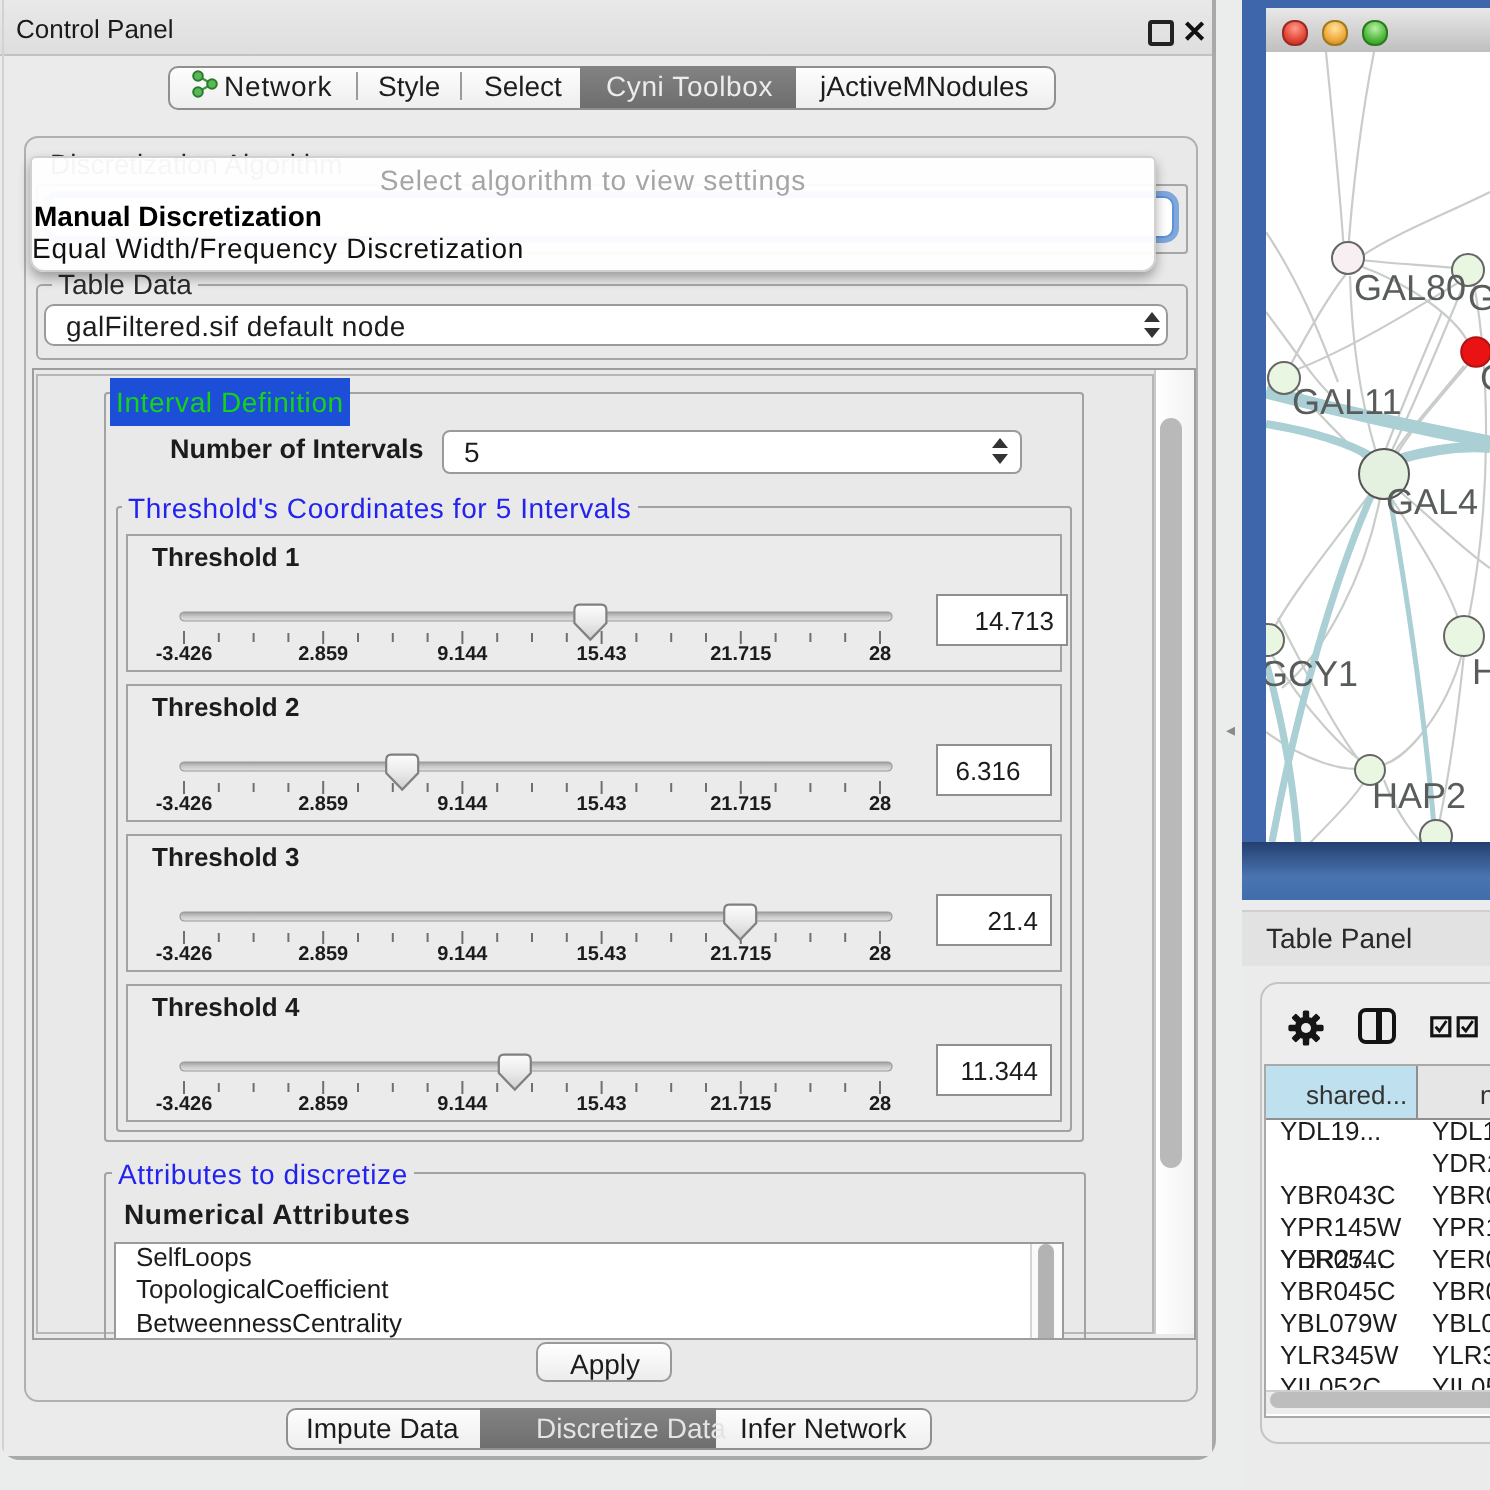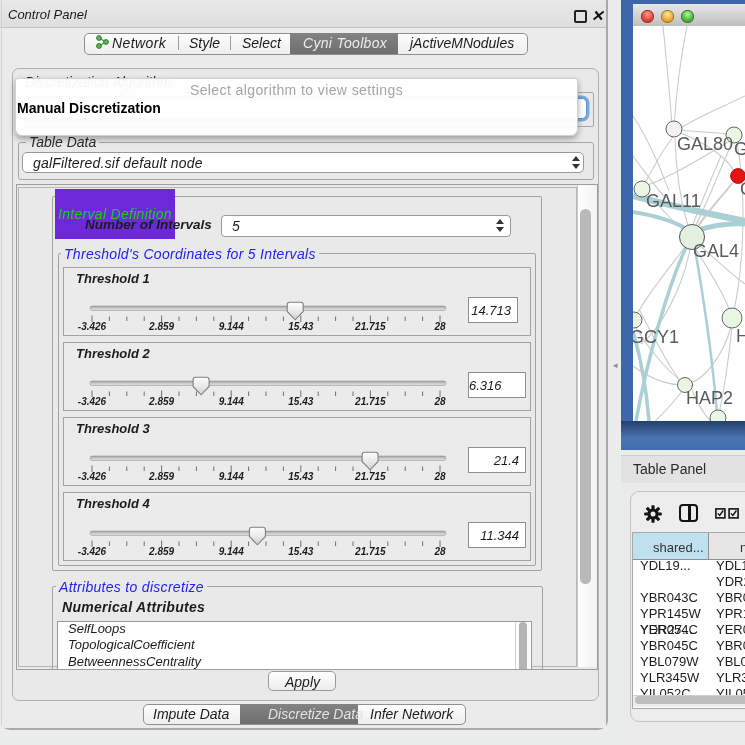--- a/index.html
+++ b/index.html
@@ -5,21 +5,21 @@
   html,body{margin:0;padding:0;}
   #stage{position:relative;width:745px;height:745px;background:#ebecec;overflow:hidden;
          font-family:"Liberation Sans", sans-serif;color:#1c1c1c;}
   .abs{position:absolute;}
   .txt{position:absolute;white-space:nowrap;}
 </style>
 </head>
 <body>
 <div id="stage">
 
-  <div class="abs" id="lwin" style="left:0;top:0;width:608px;height:730px;background:#ebebeb;border-radius:0 0 10px 10px;overflow:hidden;font-style:italic;">
+  <div class="abs" id="lwin" style="left:0;top:0;width:608px;height:730px;background:#ebebeb;border-radius:0 0 10px 10px;overflow:hidden;">
 
     <div class="abs" style="left:0;top:0;width:608px;height:27px;background:linear-gradient(#e9e9e9,#dedede);border-bottom:1px solid #c2c2c2;"></div>
     <div class="abs" style="left:606px;top:0;width:2px;height:730px;background:#a9a9a9;"></div>
     <div class="abs" style="left:0;top:728px;width:608px;height:2px;background:#a9a9a9;"></div>
     <div class="abs" style="left:1px;top:0;width:1px;height:730px;background:#d2d2d2;"></div>
     <div class="txt" style="left:8px;top:7px;font-size:13px;color:#1a1a1a;">Control Panel</div>
     <div class="abs" style="left:574px;top:10px;width:9px;height:9px;border:2px solid #222;border-radius:2px;"></div>
     <div class="txt" style="left:591px;top:7px;font-size:15px;font-weight:bold;color:#111;">✕</div>
 
     <div class="abs" id="toptabs" style="left:84px;top:33px;width:442px;height:20px;background:linear-gradient(#fdfdfd,#eeeeee);border:1px solid #8f8f8f;border-radius:5px;"></div>
@@ -67,21 +67,21 @@
                 <stop offset="1" stop-color="#e2e2e2"></stop>
               </linearGradient>
               <linearGradient id="thm" x1="0" y1="0" x2="0" y2="1">
                 <stop offset="0" stop-color="#fdfdfd"></stop>
                 <stop offset="0.55" stop-color="#e8e8e8"></stop>
                 <stop offset="1" stop-color="#cfcfcf"></stop>
               </linearGradient>
             </defs>
           </svg>
       <div class="abs" style="left:35px;top:11px;width:488px;height:373px;border:1px solid #a2a2a2;border-radius:2px;"></div>
-      <div class="txt" style="left:38px;top:4px;font-size:14px;letter-spacing:0.3px;color:#16d316;background:#6d28d9;padding:17px 3px;">Interval Definition</div>
+      <div class="txt" style="left:38px;top:4px;font-size:14px;letter-spacing:0.3px;color:#16d316;background:#1d4ed8;padding:4px 3px;">Interval Definition</div>
       <div class="txt" style="left:68px;top:32px;font-size:13.5px;font-weight:bold;">Number of Intervals</div>
       <div class="abs" style="left:204px;top:30px;width:288px;height:20px;background:#fff;border:1px solid #9a9a9a;border-radius:4px;"></div>
       <div class="txt" style="left:215px;top:33px;font-size:14px;">5</div>
       <svg class="abs" style="left:478px;top:33px;" width="10" height="15">
             <path d="M5 1 L9 6 L1 6 Z" fill="#333"></path>
             <path d="M5 14 L9 9 L1 9 Z" fill="#333"></path>
           </svg>
       <div class="abs" style="left:41px;top:68px;width:476px;height:311px;border:1px solid #a2a2a2;border-radius:2px;"></div>
       <div class="txt" style="left:44px;top:61px;font-size:14px;letter-spacing:0.3px;color:#2323ef;background:#e9e9e9;padding:0 3px;">Threshold's Coordinates for 5 Intervals</div>
       <div class="abs" style="left:46px;top:82px;width:466px;height:67px;background:#ebebeb;border:1px solid #a2a2a2;">
@@ -114,21 +114,21 @@
               <g font-size="10" font-weight="bold" fill="#1c1c1c" font-family="Liberation Sans, sans-serif">
                 <text x="28.0" y="37" text-anchor="middle">-3.426</text>
                 <text x="97.6" y="37" text-anchor="middle">2.859</text>
                 <text x="167.2" y="37" text-anchor="middle">9.144</text>
                 <text x="236.8" y="37" text-anchor="middle">15.43</text>
                 <text x="306.4" y="37" text-anchor="middle">21.715</text>
                 <text x="376.0" y="37" text-anchor="middle">28</text>
               </g>
               <path d="M 223.2 12 Q 223.2 9.3 225.7 9.3 L 236.7 9.3 Q 239.2 9.3 239.2 12 L 239.2 18.5 L 231.2 26.8 L 223.2 18.5 Z" fill="url(#thm)" stroke="#808080" stroke-width="1.1"></path>
             </svg>
-            <div class="abs" style="left:404px;top:29px;width:50px;height:26px;background:#fff;border:1px solid #8f8f8f;text-align:right;font-size:13px;line-height:25px;padding-right:6px;box-sizing:border-box;">14.713</div>
+            <div class="abs" style="left:404px;top:29px;width:66px;height:26px;background:#fff;border:1px solid #8f8f8f;text-align:right;font-size:13px;line-height:25px;padding-right:6px;box-sizing:border-box;">14.713</div>
           </div>
       <div class="abs" style="left:46px;top:157px;width:466px;height:67px;background:#ebebeb;border:1px solid #a2a2a2;">
             <div class="txt" style="left:12px;top:3px;font-size:13px;font-weight:bold;">Threshold 2</div>
             <svg width="468" height="42" viewBox="0 0 468 42" style="position:absolute;left:0;top:25px;">
               <rect x="26" y="13" width="356" height="4.5" rx="2.2" fill="url(#trk)" stroke="#9a9a9a" stroke-width="0.6"></rect>
               <g stroke="#6f6f6f" stroke-width="1">
                 <line x1="28.0" y1="22.5" x2="28.0" y2="29"></line>
                 <line x1="45.4" y1="23.5" x2="45.4" y2="28"></line>
                 <line x1="62.8" y1="23.5" x2="62.8" y2="28"></line>
                 <line x1="80.2" y1="23.5" x2="80.2" y2="28"></line>
@@ -153,21 +153,21 @@
               <g font-size="10" font-weight="bold" fill="#1c1c1c" font-family="Liberation Sans, sans-serif">
                 <text x="28.0" y="37" text-anchor="middle">-3.426</text>
                 <text x="97.6" y="37" text-anchor="middle">2.859</text>
                 <text x="167.2" y="37" text-anchor="middle">9.144</text>
                 <text x="236.8" y="37" text-anchor="middle">15.43</text>
                 <text x="306.4" y="37" text-anchor="middle">21.715</text>
                 <text x="376.0" y="37" text-anchor="middle">28</text>
               </g>
               <path d="M 129.1 12 Q 129.1 9.3 131.6 9.3 L 142.6 9.3 Q 145.1 9.3 145.1 12 L 145.1 18.5 L 137.1 26.8 L 129.1 18.5 Z" fill="url(#thm)" stroke="#808080" stroke-width="1.1"></path>
             </svg>
-            <div class="abs" style="left:404px;top:29px;width:58px;height:26px;background:#fff;border:1px solid #8f8f8f;text-align:left;font-size:13px;line-height:25px;padding-right:6px;box-sizing:border-box;">6.316</div>
+            <div class="abs" style="left:404px;top:29px;width:58px;height:26px;background:#fff;border:1px solid #8f8f8f;text-align:center;font-size:13px;line-height:25px;padding-right:6px;box-sizing:border-box;">6.316</div>
           </div>
       <div class="abs" style="left:46px;top:232px;width:466px;height:67px;background:#ebebeb;border:1px solid #a2a2a2;">
             <div class="txt" style="left:12px;top:3px;font-size:13px;font-weight:bold;">Threshold 3</div>
             <svg width="468" height="42" viewBox="0 0 468 42" style="position:absolute;left:0;top:25px;">
               <rect x="26" y="13" width="356" height="4.5" rx="2.2" fill="url(#trk)" stroke="#9a9a9a" stroke-width="0.6"></rect>
               <g stroke="#6f6f6f" stroke-width="1">
                 <line x1="28.0" y1="22.5" x2="28.0" y2="29"></line>
                 <line x1="45.4" y1="23.5" x2="45.4" y2="28"></line>
                 <line x1="62.8" y1="23.5" x2="62.8" y2="28"></line>
                 <line x1="80.2" y1="23.5" x2="80.2" y2="28"></line>
@@ -263,20 +263,21 @@
     <div class="txt" style="left:153px;top:706px;font-size:14px;">Impute Data</div>
     <div class="txt" style="left:253px;top:706px;font-size:14px;color:#e4e4e4;margin-left:15px;">Discretize Data</div>
     <div class="txt" style="left:370px;top:706px;font-size:14px;">Infer Network</div>
   </div>
 
   <div class="txt" style="left:613px;top:360px;font-size:9px;color:#8a8a8a;">◂</div>
 
   <div class="abs" id="popup" style="left:15px;top:78px;width:563px;height:58px;background:rgba(255,255,255,0.955);border:1px solid rgba(190,190,190,0.7);box-sizing:border-box;border-radius:3px 3px 7px 7px;box-shadow:0 3px 6px rgba(0,0,0,0.33);"></div>
   <div class="txt" style="left:0;top:82px;width:593px;text-align:center;font-size:14px;letter-spacing:0.4px;color:#a5a5a5;">Select algorithm to view settings</div>
   <div class="txt" style="left:17px;top:100px;font-size:14px;font-weight:bold;color:#000;">Manual Discretization</div>
+  <div class="txt" style="left:16px;top:116px;font-size:14px;letter-spacing:0.35px;color:#111;">Equal Width/Frequency Discretization</div>
 
   <div class="abs" id="netwin" style="left:621px;top:0;width:124px;height:450px;background:#3d67aa;"></div>
   <div class="abs" style="left:621px;top:421px;width:124px;height:29px;background:linear-gradient(#23406f,#4a74b1 60%,#416dac);"></div>
   <div class="abs" style="left:633px;top:4px;width:112px;height:22px;background:linear-gradient(#e8e8e8,#bfbfbf);border-bottom:1px solid #8f8f8f;"></div>
   <div class="abs" style="left:641px;top:10px;width:11px;height:11px;border-radius:6px;background:radial-gradient(circle at 50% 30%,#ff9a8a,#e3473a 60%,#b5271c);border:0.5px solid #9c2a20;"></div>
   <div class="abs" style="left:661px;top:10px;width:11px;height:11px;border-radius:6px;background:radial-gradient(circle at 50% 30%,#ffe49a,#f0a93c 60%,#c07d12);border:0.5px solid #9e7a1c;"></div>
   <div class="abs" style="left:681px;top:10px;width:11px;height:11px;border-radius:6px;background:radial-gradient(circle at 50% 30%,#b9f0a8,#4fba3c 60%,#2d8f1e);border:0.5px solid #2c7a1e;"></div>
 
   <svg class="abs" style="left:633px;top:26px;background:#fff;" width="112" height="395" viewBox="0 0 112 395">
     <g fill="none" stroke="#c9cdc9" stroke-width="1.1">

